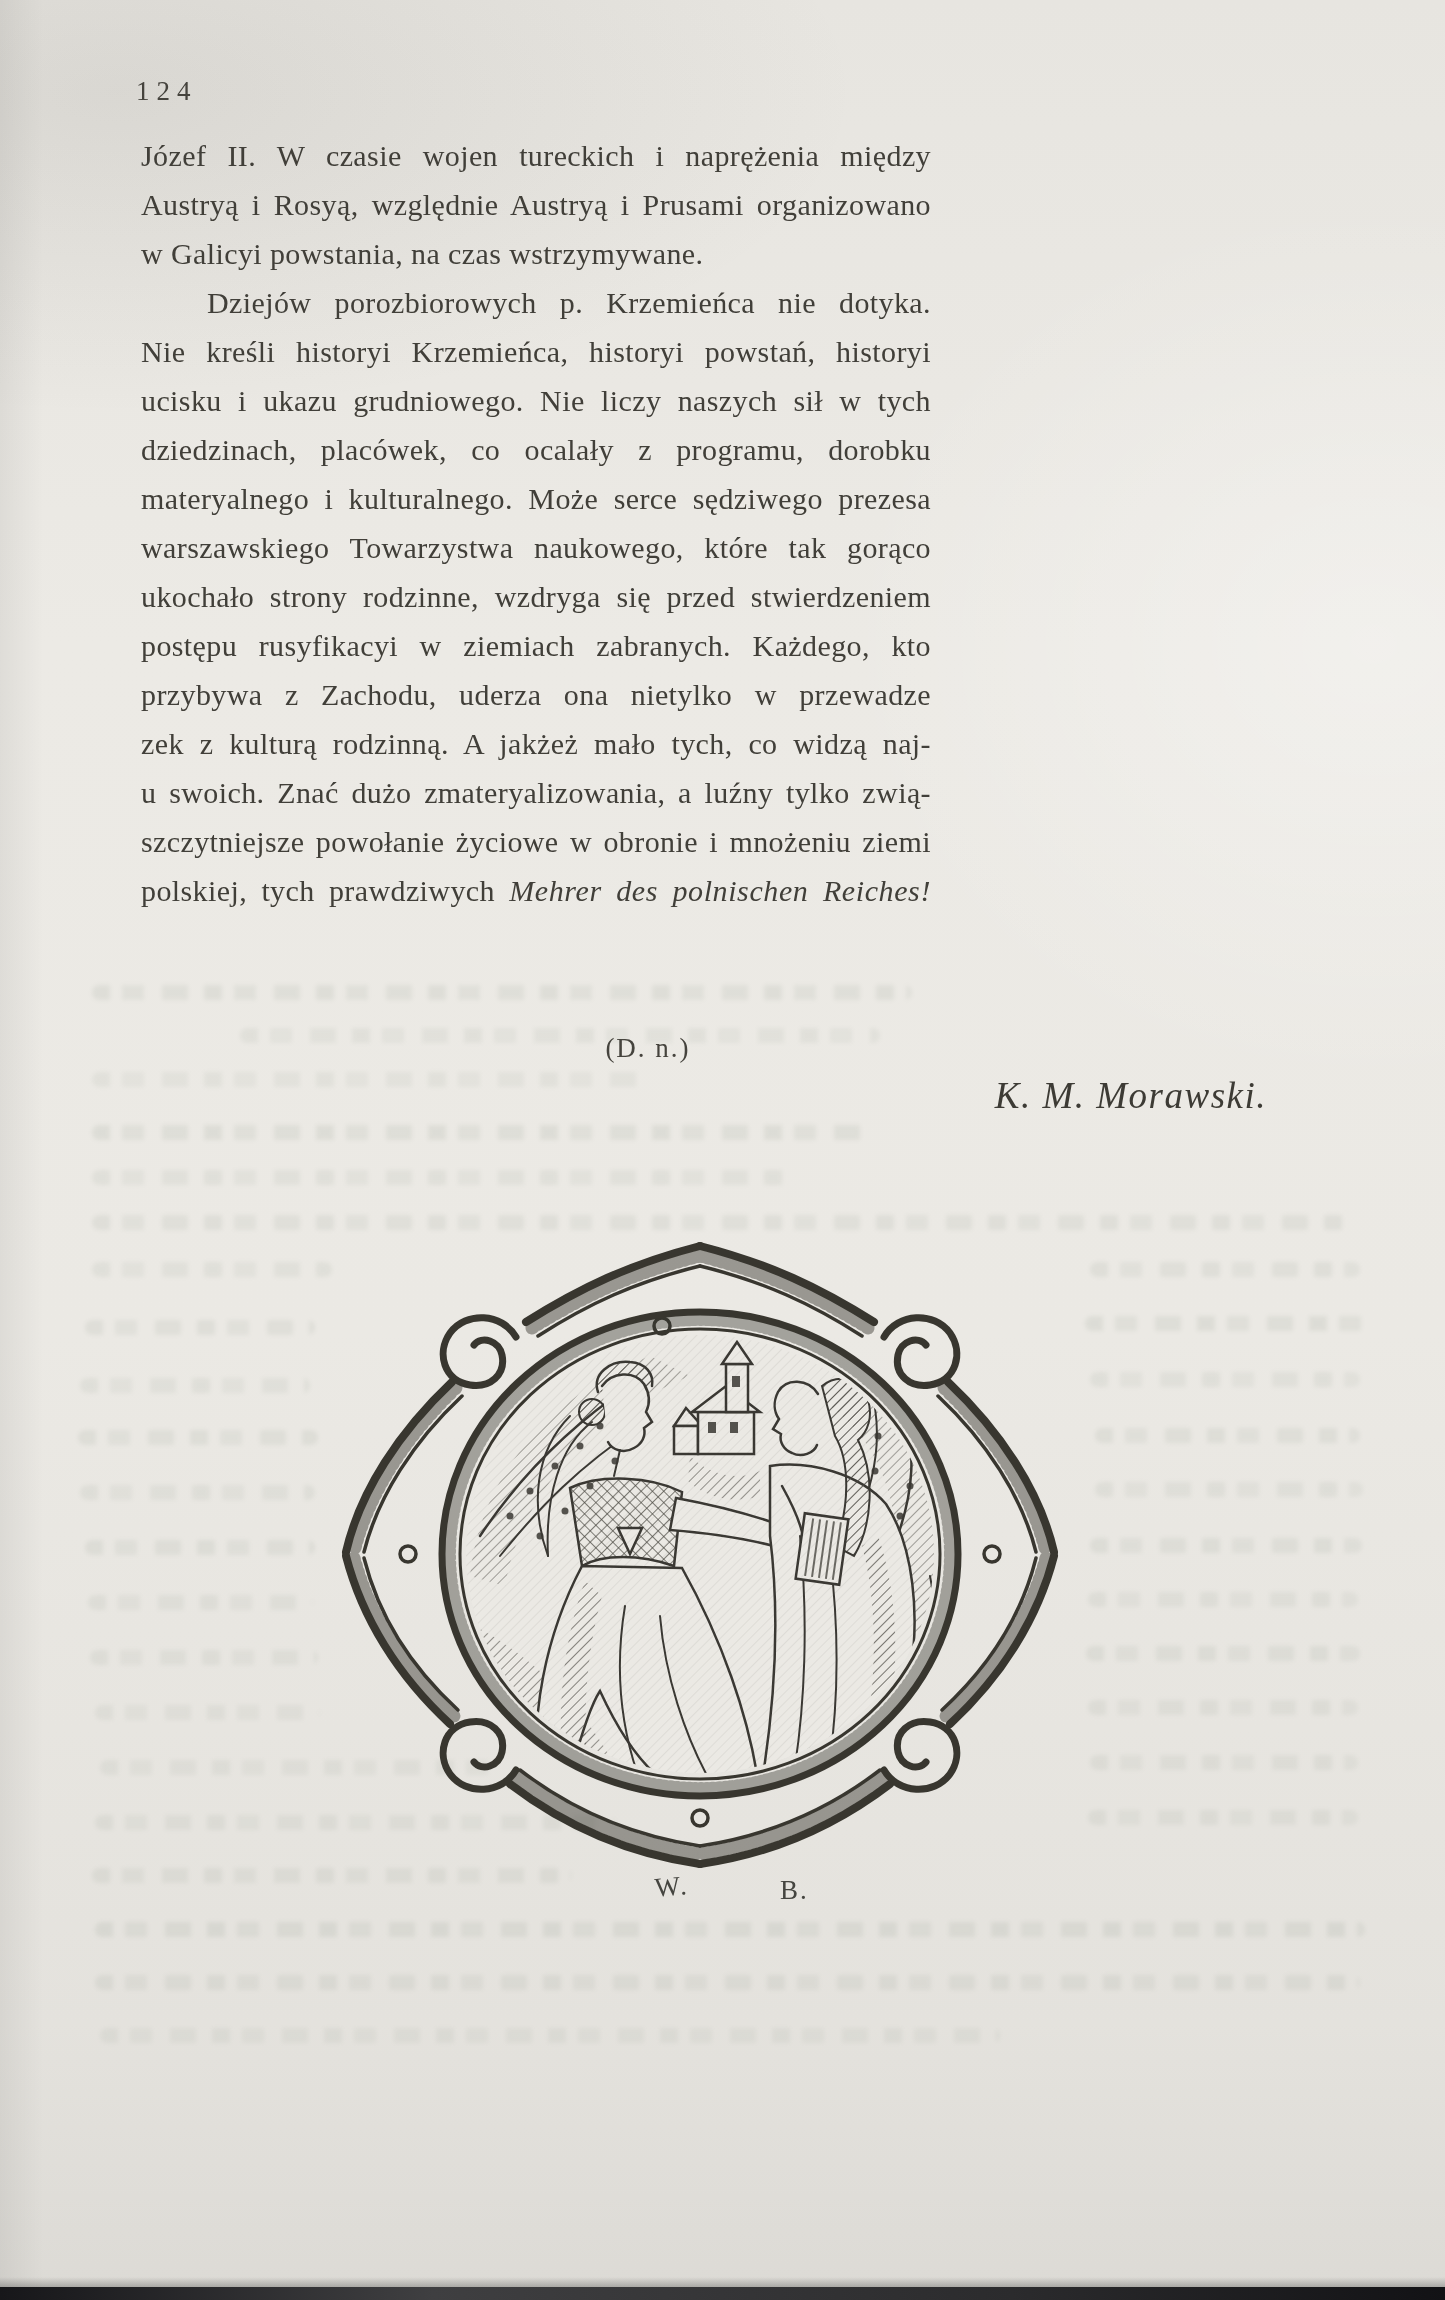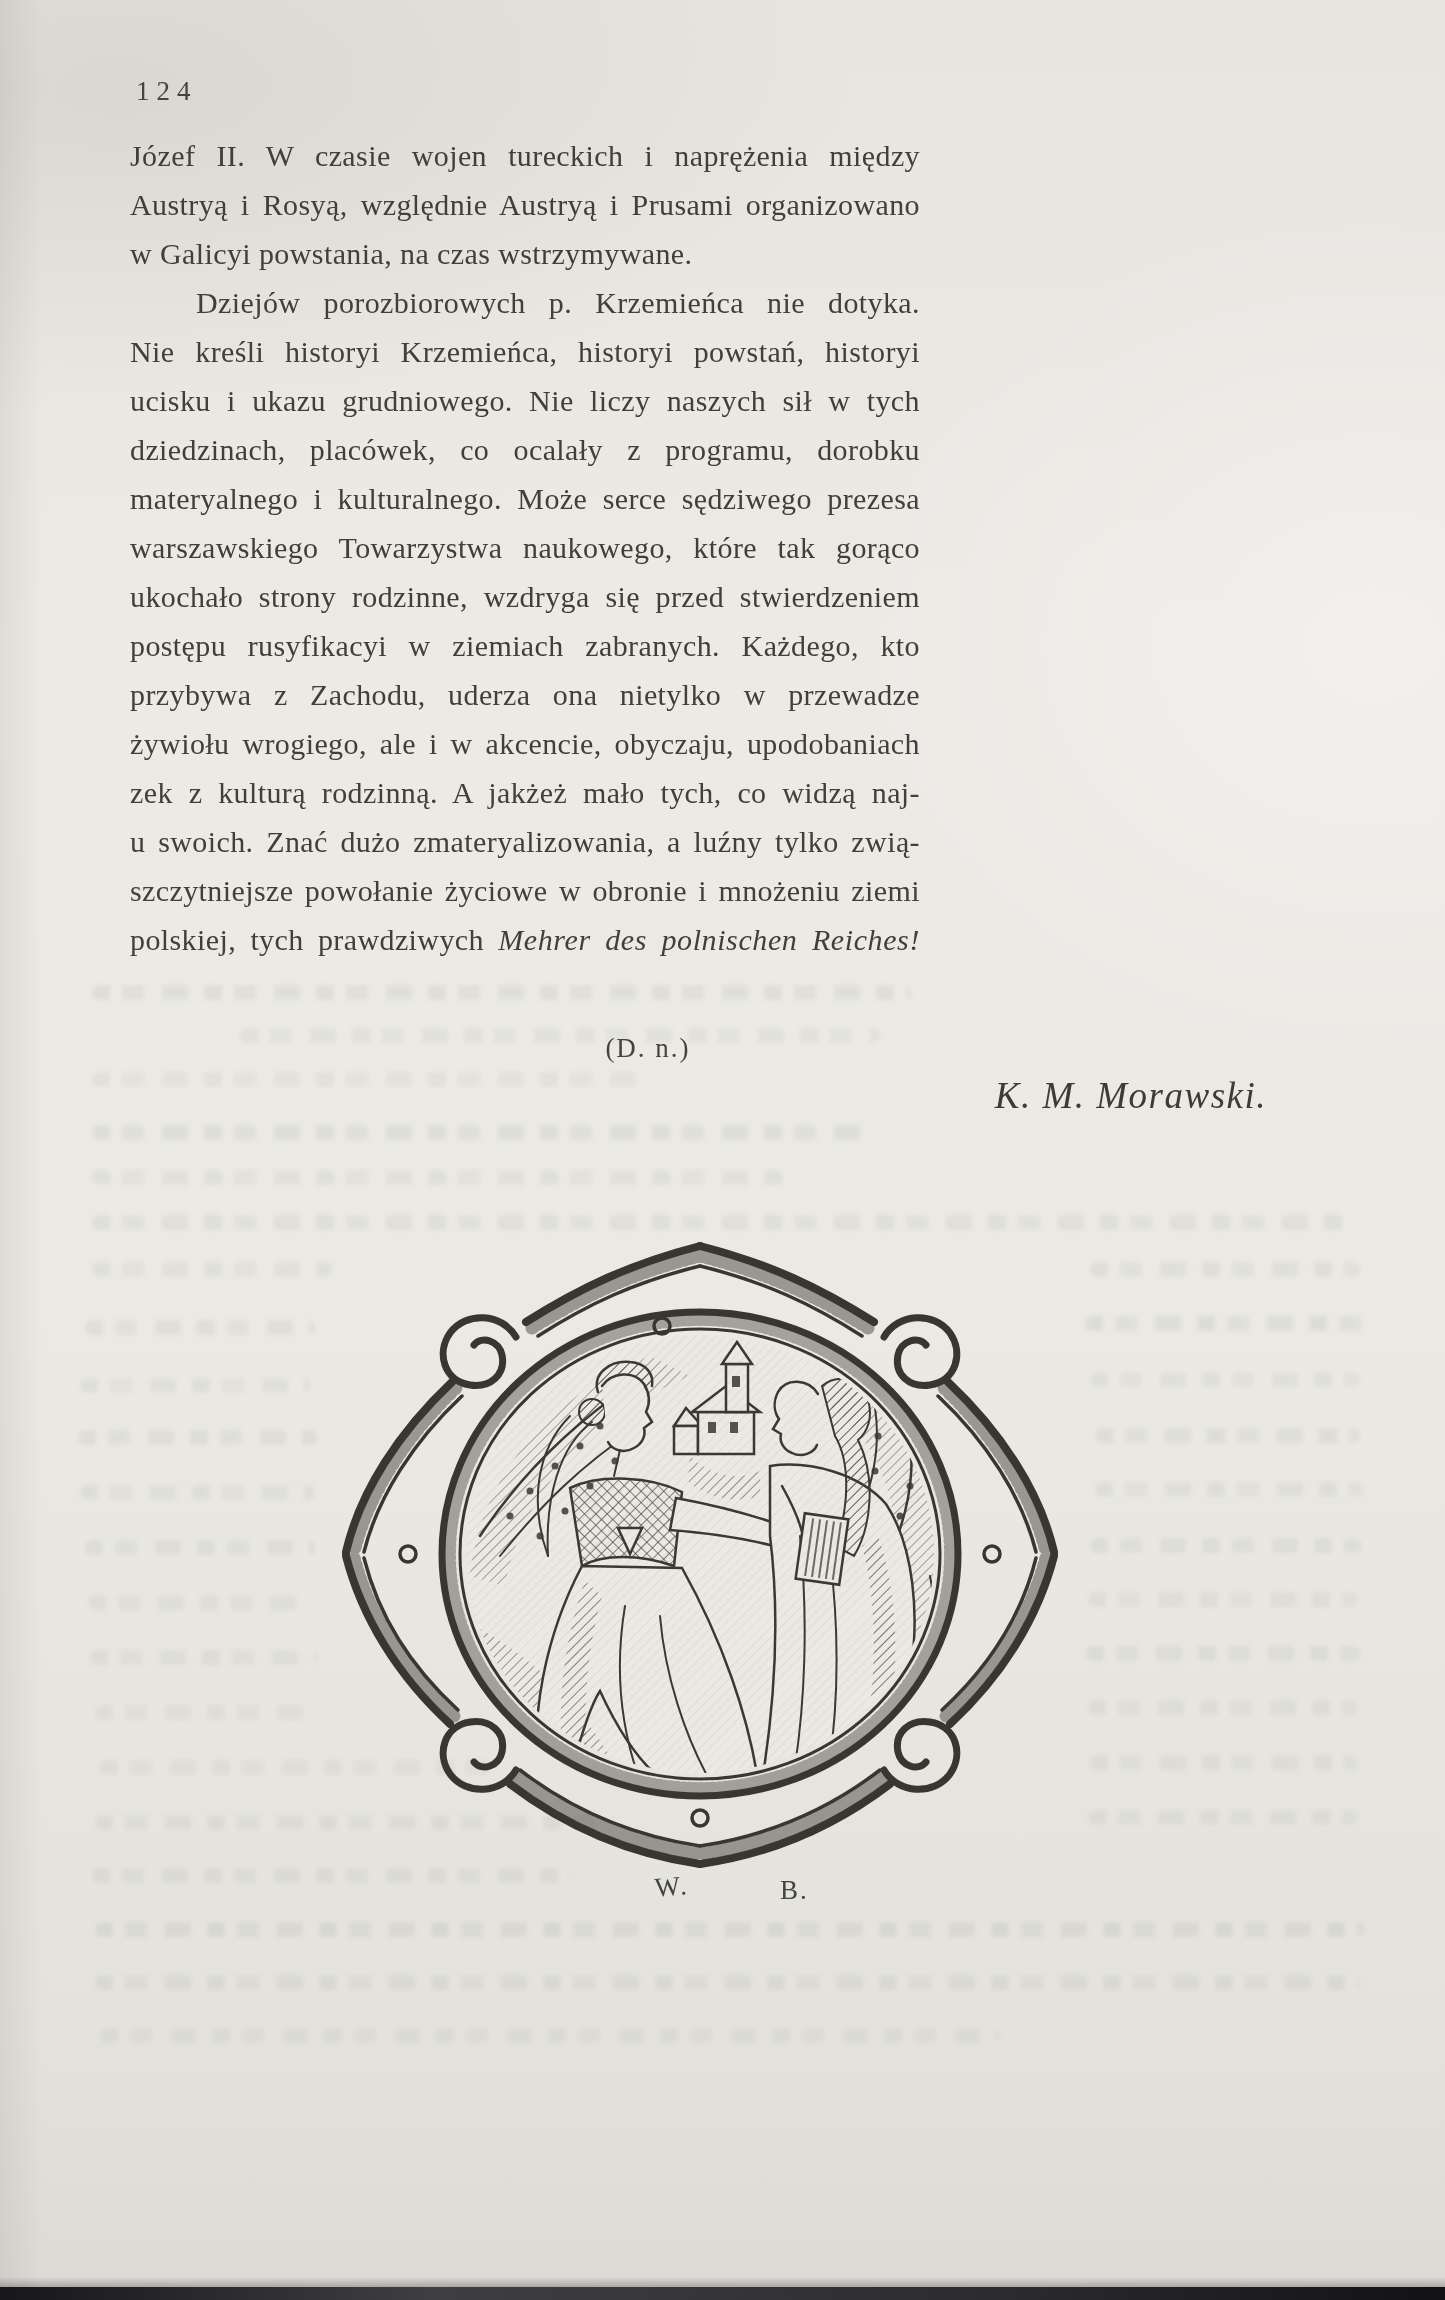--- a/index.html
+++ b/index.html
@@ -6,21 +6,21 @@
   body{width:1445px;height:2300px;overflow:hidden;
        font-family:"Liberation Serif","DejaVu Serif",serif;}
   #page{position:relative;width:1445px;height:2300px;overflow:hidden;
     background:
       radial-gradient(1200px 520px at 8% 4%, rgba(90,88,82,0.10), transparent 62%),
       radial-gradient(900px 750px at 94% 28%, rgba(255,255,255,0.30), transparent 60%),
       linear-gradient(90deg, rgba(0,0,0,0.06), transparent 3%),
       linear-gradient(180deg,#e7e5e0 0%,#eceae5 28%,#ebe9e4 58%,#e4e2dd 88%,#dcdad5 100%);
     color:#403e39;padding-left:16px;}
   .pagenum{position:absolute;left:136px;top:76px;font-size:27px;letter-spacing:7px;color:#45433d;}
-  .textcol{position:absolute;left:130px;top:131px;width:790px;}
+  .textcol{position:absolute;left:141px;top:131px;width:790px;}
   .line{height:49px;line-height:49px;font-size:30px;letter-spacing:.4px;
         text-align:justify;text-align-last:justify;white-space:nowrap;color:#413f39;}
   .line.lastline{text-align:left;text-align-last:left;}
   .line.indent{padding-left:66px;}
   .emph{letter-spacing:.6px;}
   .dn{position:absolute;left:648px;top:1033px;transform:translateX(-50%);
       font-size:27px;letter-spacing:2px;color:#45433d;}
   .signature{position:absolute;right:194px;top:1074px;font-size:37px;font-style:italic;
       letter-spacing:1.5px;color:#3d3b35;}
   .vignette{position:absolute;left:330px;top:1236px;width:740px;height:676px;}
@@ -82,21 +82,20 @@
     <div class="line lastline">w Galicyi powstania, na czas wstrzymywane.</div>
     <div class="line indent">Dziejów porozbiorowych p. Krzemieńca nie dotyka.</div>
     <div class="line">Nie kreśli historyi Krzemieńca, historyi powstań, historyi</div>
     <div class="line">ucisku i ukazu grudniowego. Nie liczy naszych sił w tych</div>
     <div class="line">dziedzinach, placówek, co ocalały z programu, dorobku</div>
     <div class="line">materyalnego i kulturalnego. Może serce sędziwego prezesa</div>
     <div class="line">warszawskiego Towarzystwa naukowego, które tak gorąco</div>
     <div class="line">ukochało strony rodzinne, wzdryga się przed stwierdzeniem</div>
     <div class="line">postępu rusyfikacyi w ziemiach zabranych. Każdego, kto</div>
     <div class="line">przybywa z Zachodu, uderza ona nietylko w przewadze</div>
-    <div class="line">żywiołu wrogiego, ale i w akcencie, obyczaju, upodobaniach</div>
     <div class="line">zek z kulturą rodzinną. A jakżeż mało tych, co widzą naj-</div>
     <div class="line">u swoich. Znać dużo zmateryalizowania, a luźny tylko zwią-</div>
     <div class="line">szczytniejsze powołanie życiowe w obronie i mnożeniu ziemi</div>
     <div class="line">
       <span>polskiej, tych prawdziwych </span><i class="emph">Mehrer des polnischen Reiches!</i>
     </div>
   </div>
 
   <div class="dn">(D. n.)</div>
 

